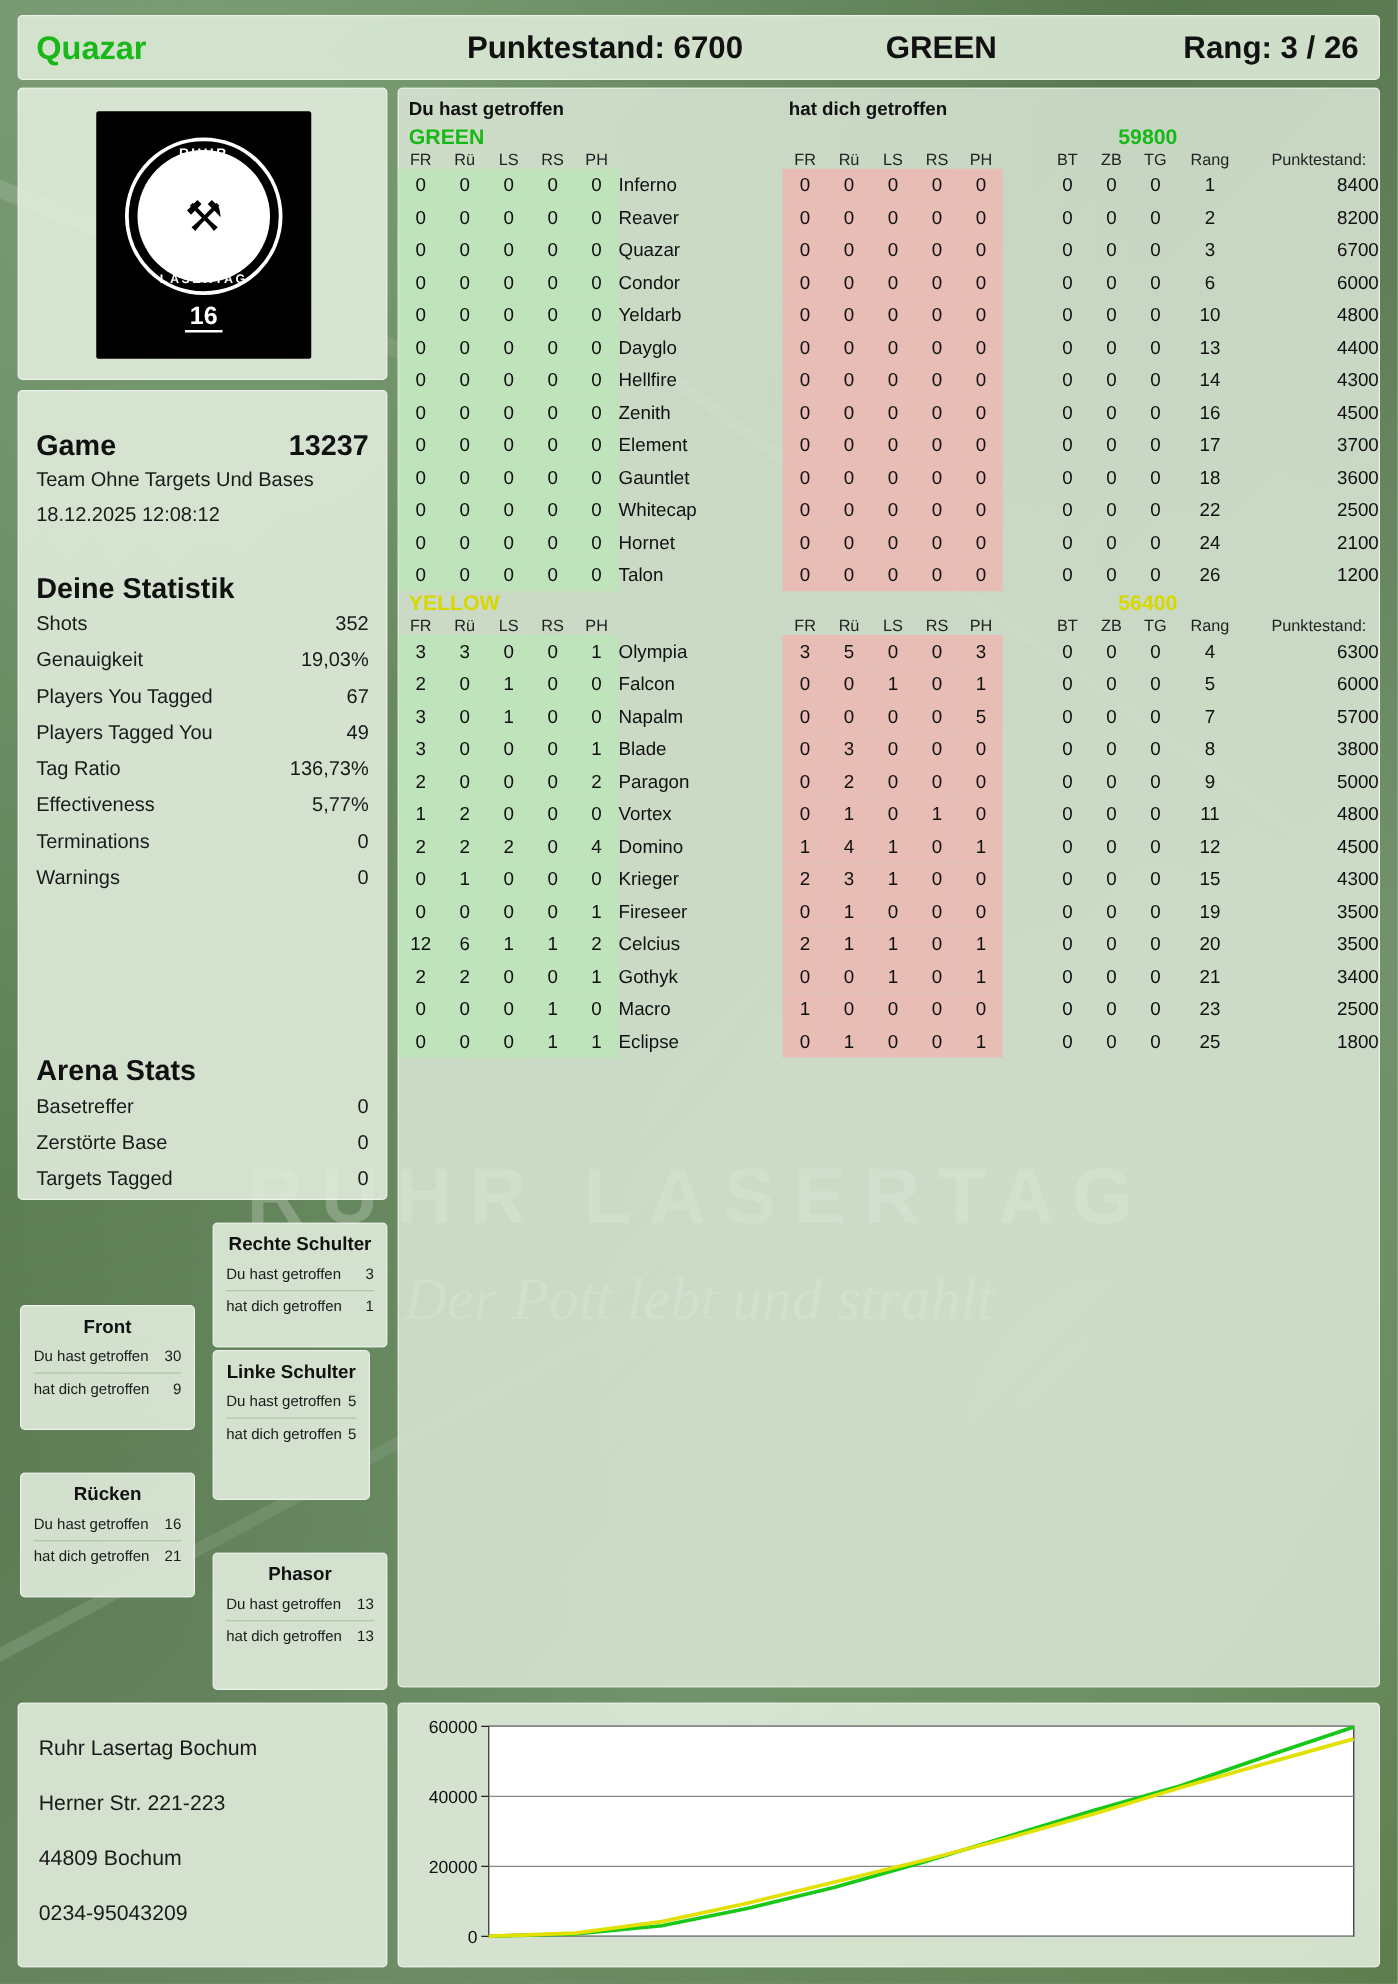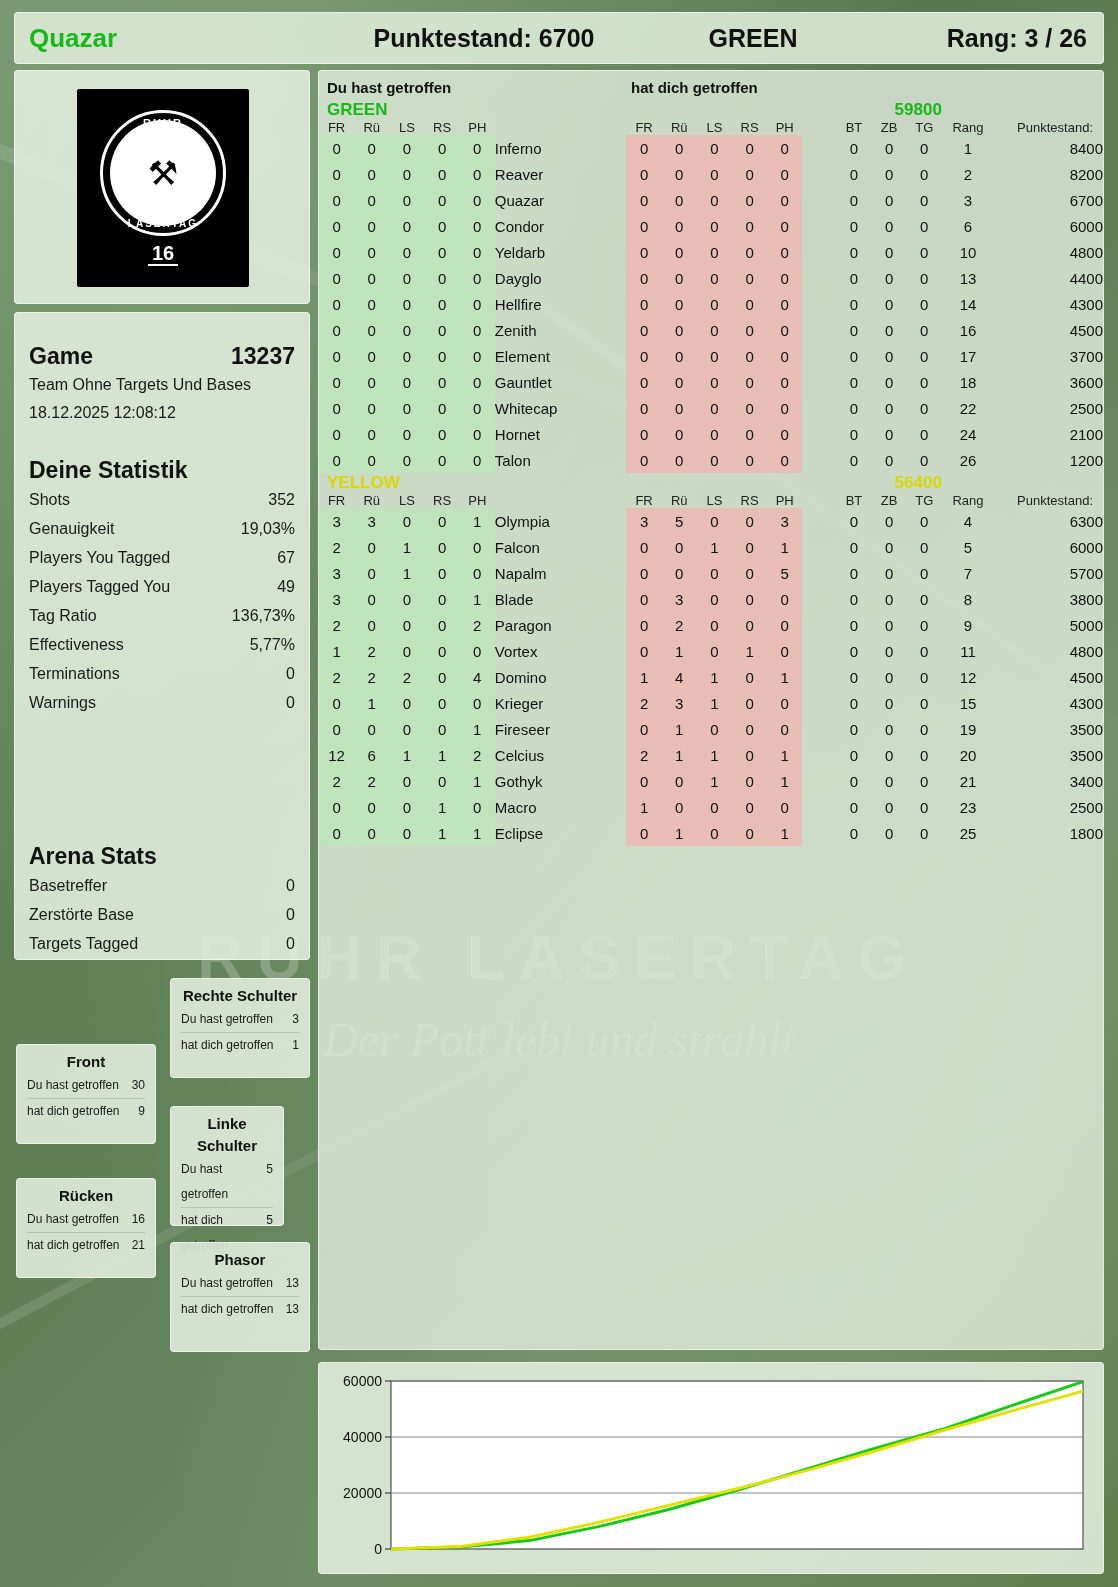--- a/index.html
+++ b/index.html
@@ -78,21 +78,21 @@
   .biggap { height:108px; }
 
   
   .zone { position:absolute; background:rgba(226,238,222,0.88); border:1px solid rgba(255,255,255,0.55); border-radius:4px; padding:6px 10px; }
   .zone h4 { margin:0; font-size:15px; font-weight:bold; text-align:center; color:#111; line-height:22px;}
   .zrow { display:flex; justify-content:space-between; font-size:12px; color:#1a1a1a; line-height:25px; border-top:1px solid rgba(120,140,115,0.35); }
   .zrow:first-of-type { border-top:none; }
 
   #z-rs { left:170px; top:978px; width:140px; height:100px; }
   #z-front { left:16px; top:1044px; width:140px; height:100px; }
-  #z-ls { left:170px; top:1106px; width:114px; height:120px; }
+  #z-ls { left:170px; top:1080px; width:126px; height:120px; }
   #z-back { left:16px; top:1178px; width:140px; height:100px; }
   #z-phasor { left:170px; top:1242px; width:140px; height:110px; }
 
   
   #address { left:14px; top:1362px; width:296px; height:212px; padding:14px 16px; }
   #address .line { font-size:17px; color:#1a1a1a; line-height:44px; }
 
   
   #main { left:318px; top:70px; width:786px; height:1280px; background:rgba(226,238,222,0.80); }
   .tbl-head { display:flex; font-size:15px; font-weight:bold; color:#111; padding:8px 0 4px 0; }
@@ -267,20 +267,26 @@
     <div class="zrow">
         <span>Du hast getroffen</span>
         <span>13</span>
       </div>
     <div class="zrow">
         <span>hat dich getroffen</span>
         <span>13</span>
       </div>
   </div>
 
+  <div class="panel" id="address">
+    <div class="line">Ruhr Lasertag Bochum</div>
+    <div class="line">Herner Str. 221-223</div>
+    <div class="line">44809 Bochum</div>
+    <div class="line">0234-95043209</div>
+  </div>
 
   <div class="panel" id="main">
     <div class="tbl-head">
       <div class="th-left">Du hast getroffen</div>
       <div class="th-right">hat dich getroffen</div>
     </div>
     <table class="scores" id="scores-table">
         <tbody>
           <tr class="teamrow">
             <td colspan="6" style="color:#18b818; padding-left:8px;">GREEN</td>

